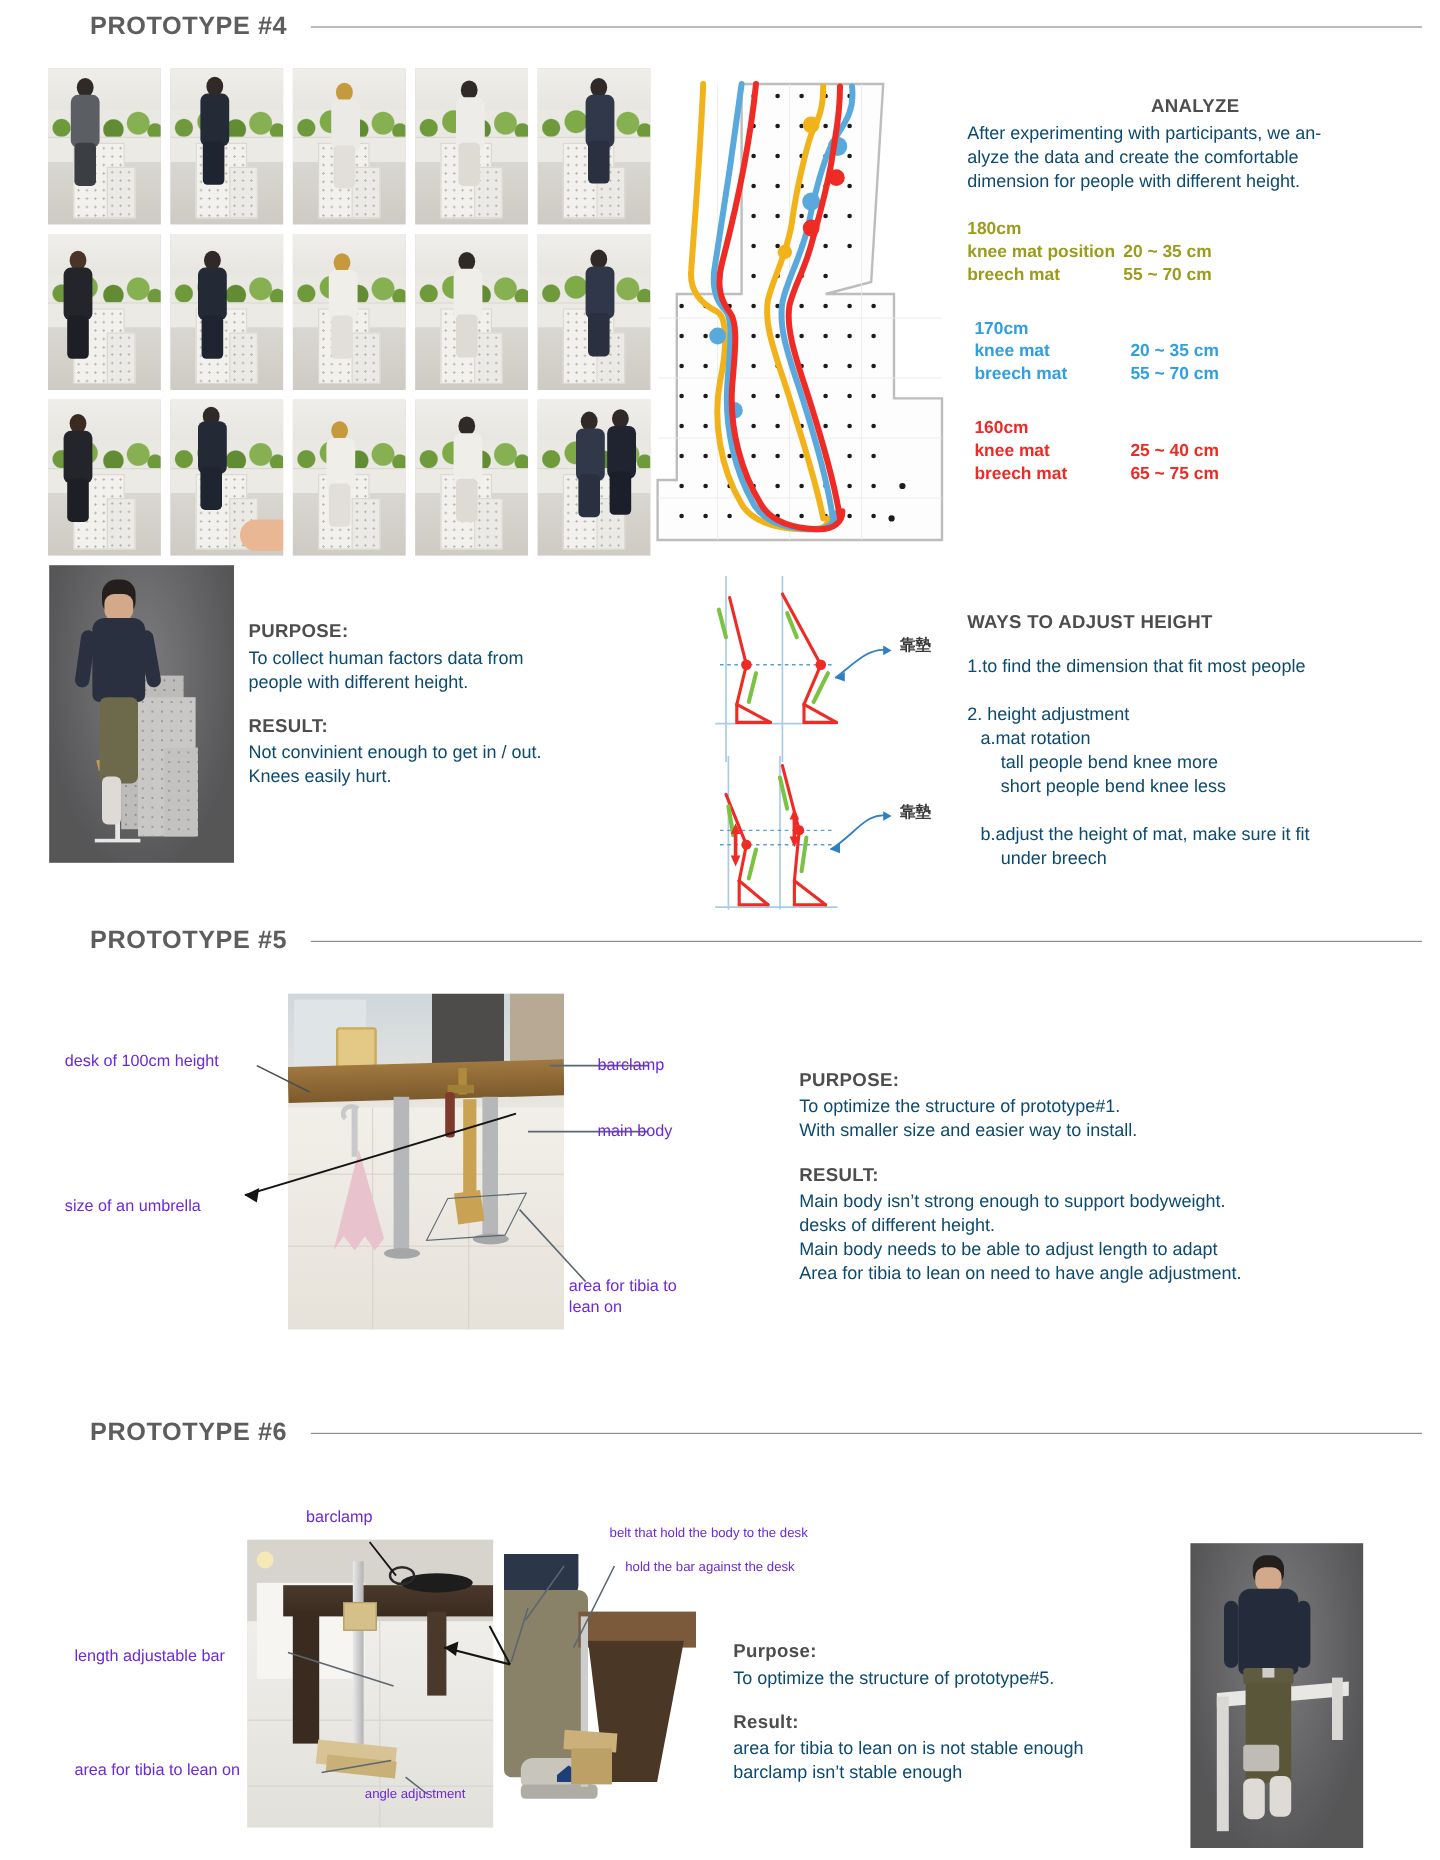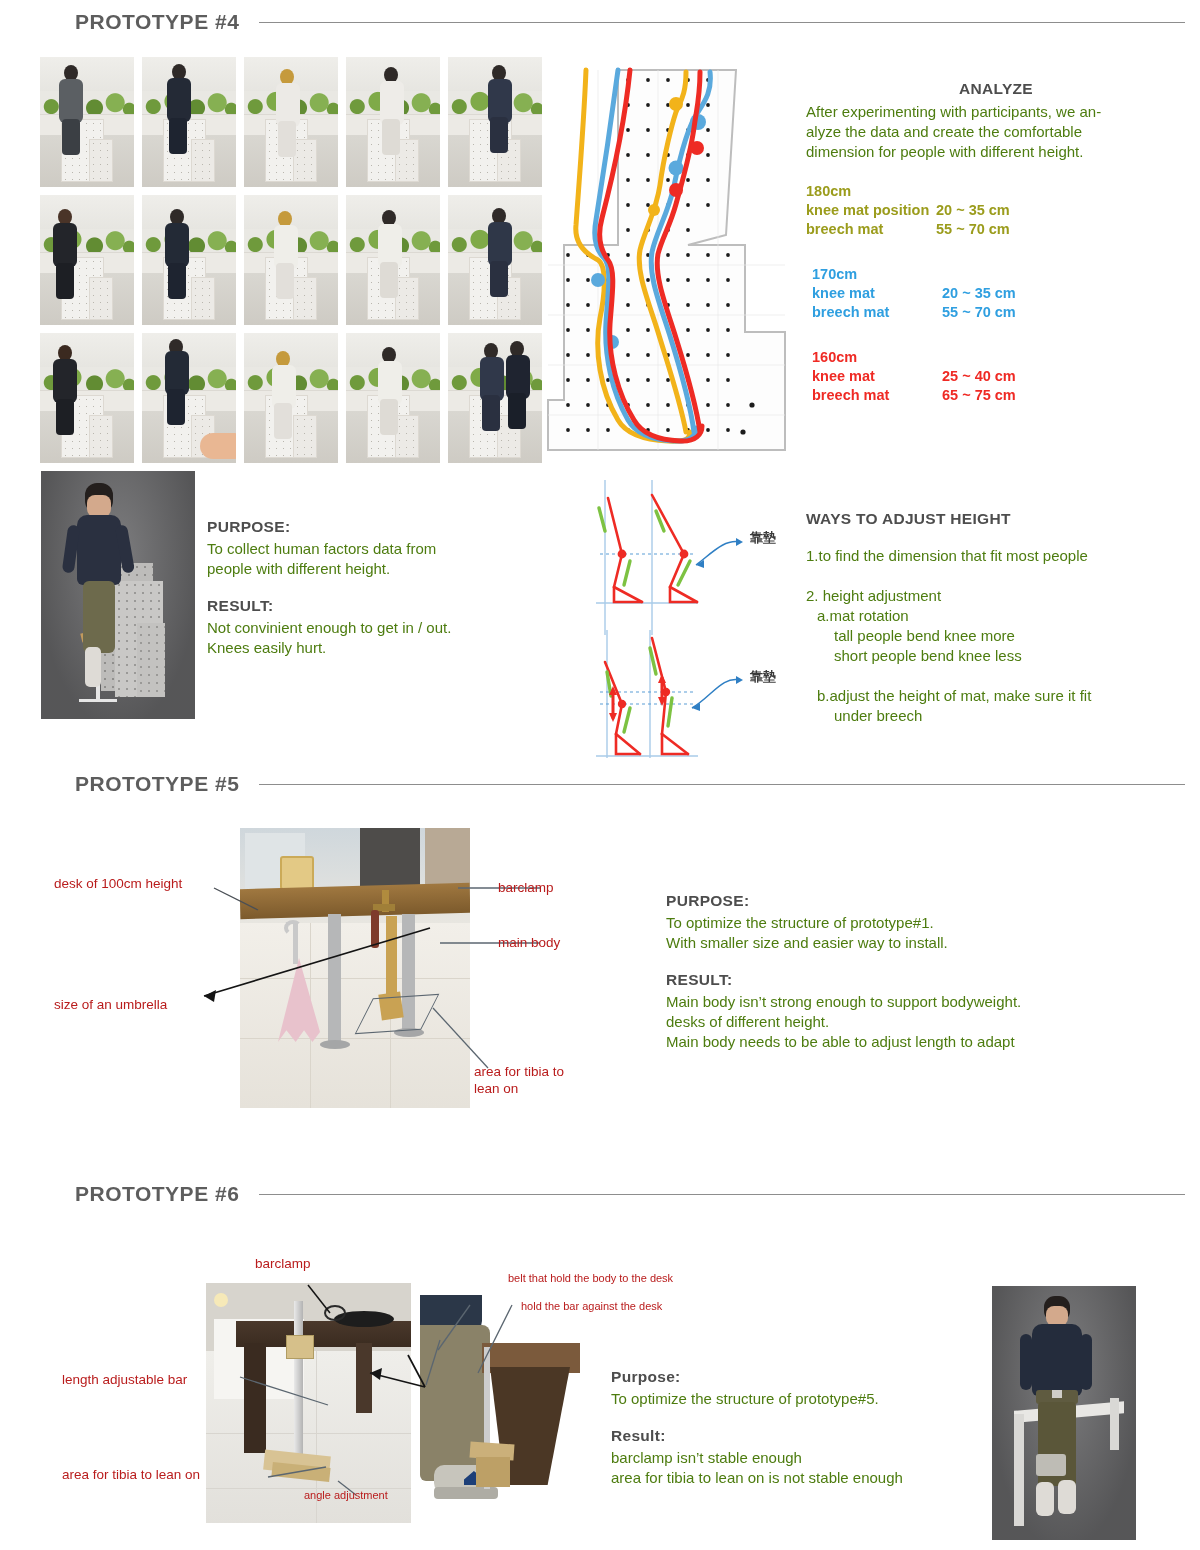--- a/index.html
+++ b/index.html
@@ -18,21 +18,21 @@
   .sec-head .title {
     font-size:21px; font-weight:bold; letter-spacing:0.5px;
     color:#5d5d5d; white-space:nowrap;
   }
   .sec-head .rule {
     height:1px; background:#8d8d8d; margin-left:20px;
   }
 
   
   .h-bold { font-weight:bold; font-size:15.5px; color:#4d4d4d; letter-spacing:0.3px;}
-  .body-t { font-size:15px; line-height:20px; color:#4d7c0f; }
+  .body-t { font-size:15px; line-height:20px; color:#0c4a6e; }
 
   .dim-olive { color:#9b9c1c; font-weight:bold; font-size:14.5px; line-height:19px;}
   .dim-blue  { color:#2f9fe0; font-weight:bold; font-size:14.5px; line-height:19px;}
   .dim-red   { color:#ef2a24; font-weight:bold; font-size:14.5px; line-height:19px;}
   .dim-row { display:flex; }
   .dim-row .lab { width:130px; }
 
   
   .grid4 { position:absolute; display:grid;
            grid-template-columns:repeat(5, 94px);
@@ -72,21 +72,21 @@
   .peg-wrap { position:absolute; }
 
   
   .studio { position:absolute; background:#6e6e70; overflow:hidden; }
   .studio .vig { position:absolute; inset:0;
      background:radial-gradient(ellipse at 50% 35%, rgba(255,255,255,.10), rgba(0,0,0,.22) 75%); }
 
   
   .photo-box { position:absolute; overflow:hidden; }
 
-  .lab-txt { position:absolute; font-size:13.5px; color:#b91c1c;
+  .lab-txt { position:absolute; font-size:13.5px; color:#6d28d9;
              line-height:17px; white-space:nowrap; }
   .lab-txt.sm { font-size:11px; }
 </style>
 </head>
 <body>
 
 <div class="sec-head" style="left:75px; top:10px; width:1110px;">
   <span class="title">PROTOTYPE #4</span>
   <span class="rule" style="flex:1;"></span>
 </div>
@@ -674,20 +674,21 @@
 <div class="abs" style="left:666px; top:892px; width:470px;">
   <div class="h-bold" style="margin-bottom:3px;">PURPOSE:</div>
   <div class="body-t">To optimize the structure of prototype#1.</div>
   <div class="body-t">With smaller size and easier way to install.</div>
 </div>
 <div class="abs" style="left:666px; top:971px; width:470px;">
   <div class="h-bold" style="margin-bottom:3px;">RESULT:</div>
   <div class="body-t">Main body isn’t strong enough to support bodyweight.</div>
   <div class="body-t">desks of different height.</div>
   <div class="body-t">Main body needs to be able to adjust length to adapt</div>
+  <div class="body-t">Area for tibia to lean on need to have angle adjustment.</div>
 </div>
 
 <div class="sec-head" style="left:75px; top:1182px; width:1110px;">
   <span class="title">PROTOTYPE #6</span>
   <span class="rule" style="flex:1;"></span>
 </div>
 
 <div class="photo-box" style="left:206px; top:1283px; width:205px; height:240px; background:#e9e7e2;">
   <div class="abs" style="left:0; top:0; width:205px; height:70px; background:#d7d4cd;"></div>
   <div class="abs" style="left:8px; top:10px; width:14px; height:14px; border-radius:50%; background:#f6e9b8;"></div>
@@ -775,15 +776,15 @@
 <div class="lab-txt sm" style="left:304px; top:1487px;">angle adjustment</div>
 <div class="lab-txt sm" style="left:508px; top:1270px;">belt that hold the body to the desk</div>
 <div class="lab-txt sm" style="left:521px; top:1298px;">hold the bar against the desk</div>
 
 <div class="abs" style="left:611px; top:1368px; width:420px;">
   <div class="h-bold" style="margin-bottom:3px;">Purpose:</div>
   <div class="body-t">To optimize the structure of prototype#5.</div>
 </div>
 <div class="abs" style="left:611px; top:1427px; width:420px;">
   <div class="h-bold" style="margin-bottom:3px;">Result:</div>
+  <div class="body-t">area for tibia to lean on is not stable enough</div>
   <div class="body-t">barclamp isn’t stable enough</div>
-  <div class="body-t">area for tibia to lean on is not stable enough</div>
 </div>
 
 </body></html>

